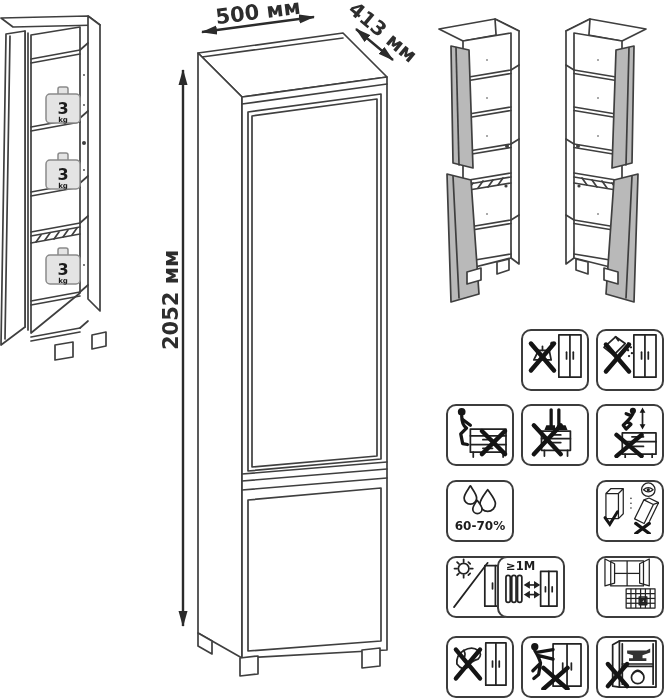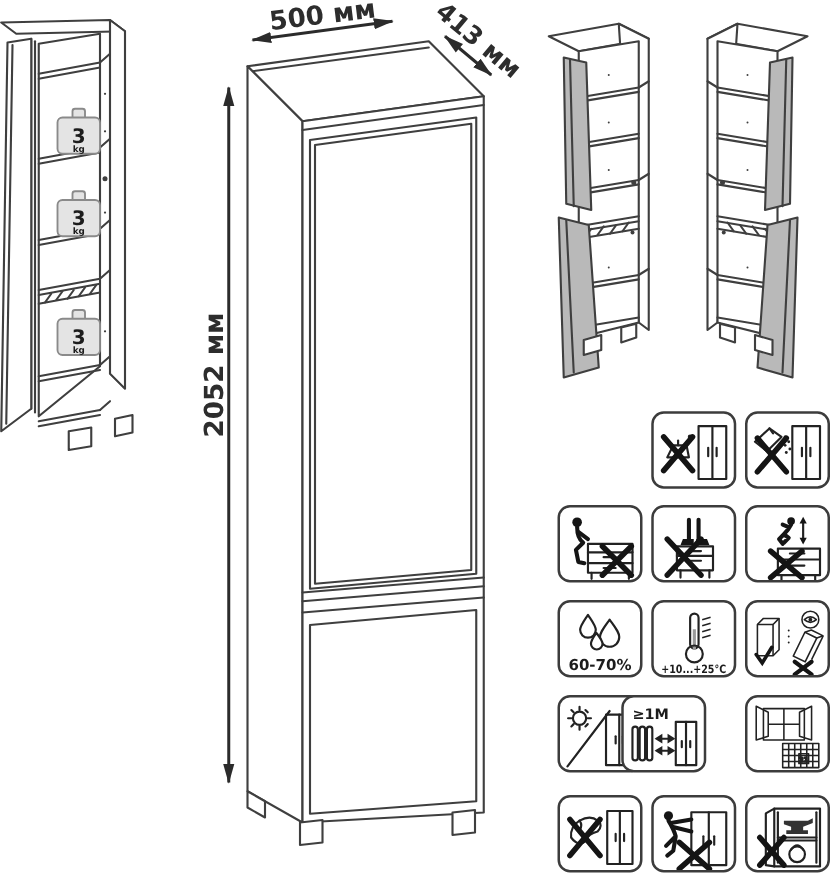--- a/index.html
+++ b/index.html
@@ -2,21 +2,21 @@
 <html><head>
 <meta charset="utf-8">
 <style>
   html,body{margin:0;padding:0;background:#fff;}
   .canvas{position:relative;width:667px;height:700px;background:#fff;overflow:hidden;
           font-family:"DejaVu Sans",sans-serif;}
   svg{display:block;}
   .dim-label{position:absolute;font-weight:bold;color:#2d2d2d;text-align:center;
              font-family:"DejaVu Sans",sans-serif;white-space:nowrap;}
   .tile{position:absolute;width:68px;height:62px;border:2.5px solid #3c3c3c;border-radius:10px;
-        background:#fff;box-sizing:border-box;display:flex;align-items:flex-end;justify-content:center;}
+        background:#fff;box-sizing:border-box;display:flex;align-items:flex-start;justify-content:center;}
   .tile svg{width:58px;height:52px;}
   .ic{stroke:#222;stroke-width:1.8;fill:none;stroke-linejoin:round;stroke-linecap:round;}
   .icthin{stroke:#222;stroke-width:1.3;fill:none;stroke-linejoin:round;}
   .xmark{stroke:#141414;stroke-width:4.6;stroke-linecap:round;fill:none;}
   .fig{stroke:#151515;stroke-width:3.4;stroke-linecap:round;stroke-linejoin:round;fill:none;}
   .fill-dark{fill:#151515;stroke:none;}
   .cab{stroke:#3f3f3f;stroke-width:1.7;stroke-linejoin:round;stroke-linecap:round;}
   .ictext{font-family:"DejaVu Sans",sans-serif;font-weight:bold;fill:#1c1c1c;}
 </style>
 </head>
@@ -310,36 +310,20 @@
   <div class="tile" style="left:446px;top:480px">
     <svg viewBox="0 0 60 54">
       <g class="ic" stroke-width="2">
         <path d="M20,4 C16,10 13.5,13 13.5,16.5 a6.5,6.5 0 0 0 13,0 C26.5,13 24,10 20,4 Z"></path>
         <path d="M38,8 C33,15 30,18.5 30,22.5 a8,8 0 0 0 16,0 C46,18.5 43,15 38,8 Z"></path>
         <path d="M27,19 C24,23.5 22.5,25.5 22.5,28 a4.8,4.8 0 0 0 9.6,0 C32.1,25.5 30.5,23.5 27,19 Z" fill="#fff"></path>
       </g>
       <text x="30" y="50" text-anchor="middle" class="ictext" font-size="12.5">60-70%</text>
     </svg>
   </div>
-  <div class="tile" style="left:521px;top:480px">
-    <svg viewBox="0 0 60 54">
-      <g>
-        <rect x="27" y="3" width="7" height="29" rx="3.5" class="ic" stroke-width="2"></rect>
-        <rect x="29.2" y="16" width="2.6" height="17" fill="#9a9a9a" stroke="none"></rect>
-        <circle cx="30.5" cy="36.5" r="7" fill="#9a9a9a" class="ic" stroke-width="2"></circle>
-        <g class="icthin">
-          <line x1="37" y1="8" x2="44" y2="6"></line>
-            <line x1="37" y1="13" x2="44" y2="11"></line>
-          <line x1="37" y1="18" x2="44" y2="16"></line>
-            <line x1="37" y1="23" x2="44" y2="21"></line>
-        </g>
-      </g>
-      <text x="30" y="52" text-anchor="middle" class="ictext" font-size="9.5" textLength="54" lengthAdjust="spacingAndGlyphs">+10...+25°C</text>
-    </svg>
-  </div>
   <div class="tile" style="left:596px;top:480px">
     <svg viewBox="0 0 60 54">
       <g class="icthin" stroke-width="1.6">
         <rect x="5" y="12" width="13" height="26"></rect>
         <polyline points="5,12 10,7 23,7 18,12"></polyline>
           <polyline points="23,7 23,33 18,38"></polyline>
       </g>
       <path d="M4,37 L9,44 L17,31" stroke="#151515" stroke-width="3" fill="none" stroke-linecap="round"></path>
       <g class="icthin" stroke-width="1.6" transform="rotate(26 45 31)">
         <rect x="39" y="20" width="11" height="22"></rect>

